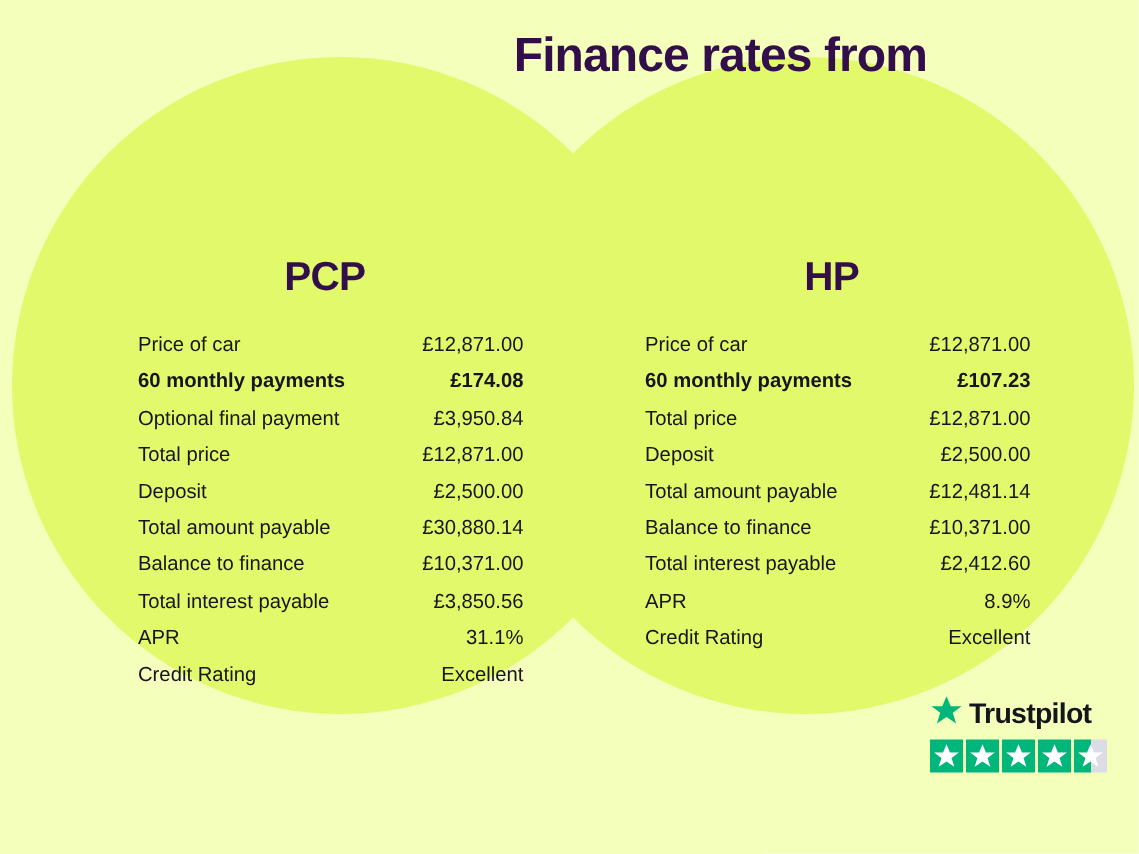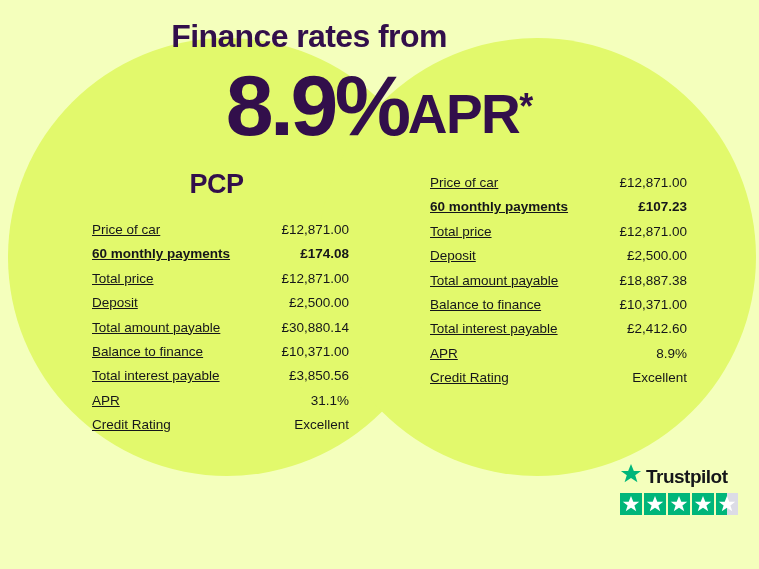--- a/index.html
+++ b/index.html
@@ -41,21 +41,21 @@
     left: 0;
     top: 0;
     width: 759px;
     height: 569px;
   }
   .headline {
     position: absolute;
     left: 0;
     top: 20px;
     width: 618px;
-    text-align: center;
+    text-align: right;
     color: #320F4B;
     font-size: 32px;
     font-weight: bold;
     letter-spacing: -0.6px;
     line-height: 1;
   }
   .bigrate {
     position: absolute;
     left: 0;
     top: 62px;
@@ -104,21 +104,21 @@
     display: flex;
     justify-content: space-between;
     align-items: baseline;
     font-size: 13.5px;
     color: #15161A;
     padding: 0 6px 0 14px;
     height: 24.4px;
     line-height: 24.4px;
     white-space: nowrap;
   }
-  .row .label { text-align: center; text-decoration: underline; }
+  .row .label { text-align: center; }
   .row .value { text-align: right; }
   .row.strong .label,
   .row.strong .value { font-weight: bold; }
 
   .disclaimer {
     position: absolute;
     left: 24px;
     top: 514px;
     width: 420px;
     font-size: 8.4px;
@@ -167,36 +167,37 @@
 
 <div id="stage">
 
   <div class="bg-circle" id="circle-left"></div>
   <div class="bg-circle" id="circle-right"></div>
 
   <div id="content">
 
     <div class="headline">Finance rates from</div>
 
-    <div class="bigrate">
-      <span class="num">8.9%</span><span class="apr">APR</span><span class="star">*</span>
-    </div>
 
     <div class="col" id="col-pcp">
       <div class="col-title">PCP</div>
       <div class="rows">
           <div class="row">
             <span class="label">Price of car</span>
             <span class="value">£12,871.00</span>
           </div>
           <div class="row strong">
             <span class="label">60 monthly payments</span>
             <span class="value">£174.08</span>
           </div>
           <div class="row">
+            <span class="label">Optional final payment</span>
+            <span class="value">£3,950.84</span>
+          </div>
+          <div class="row">
             <span class="label">Total price</span>
             <span class="value">£12,871.00</span>
           </div>
           <div class="row">
             <span class="label">Deposit</span>
             <span class="value">£2,500.00</span>
           </div>
           <div class="row">
             <span class="label">Total amount payable</span>
             <span class="value">£30,880.14</span>
@@ -214,40 +215,41 @@
             <span class="value">31.1%</span>
           </div>
           <div class="row">
             <span class="label">Credit Rating</span>
             <span class="value">Excellent</span>
           </div>
         </div>
     </div>
 
     <div class="col" id="col-hp">
+      <div class="col-title">HP</div>
       <div class="rows">
           <div class="row">
             <span class="label">Price of car</span>
             <span class="value">£12,871.00</span>
           </div>
           <div class="row strong">
             <span class="label">60 monthly payments</span>
             <span class="value">£107.23</span>
           </div>
           <div class="row">
             <span class="label">Total price</span>
             <span class="value">£12,871.00</span>
           </div>
           <div class="row">
             <span class="label">Deposit</span>
             <span class="value">£2,500.00</span>
           </div>
           <div class="row">
             <span class="label">Total amount payable</span>
-            <span class="value">£18,887.38</span>
+            <span class="value">£12,481.14</span>
           </div>
           <div class="row">
             <span class="label">Balance to finance</span>
             <span class="value">£10,371.00</span>
           </div>
           <div class="row">
             <span class="label">Total interest payable</span>
             <span class="value">£2,412.60</span>
           </div>
           <div class="row">

